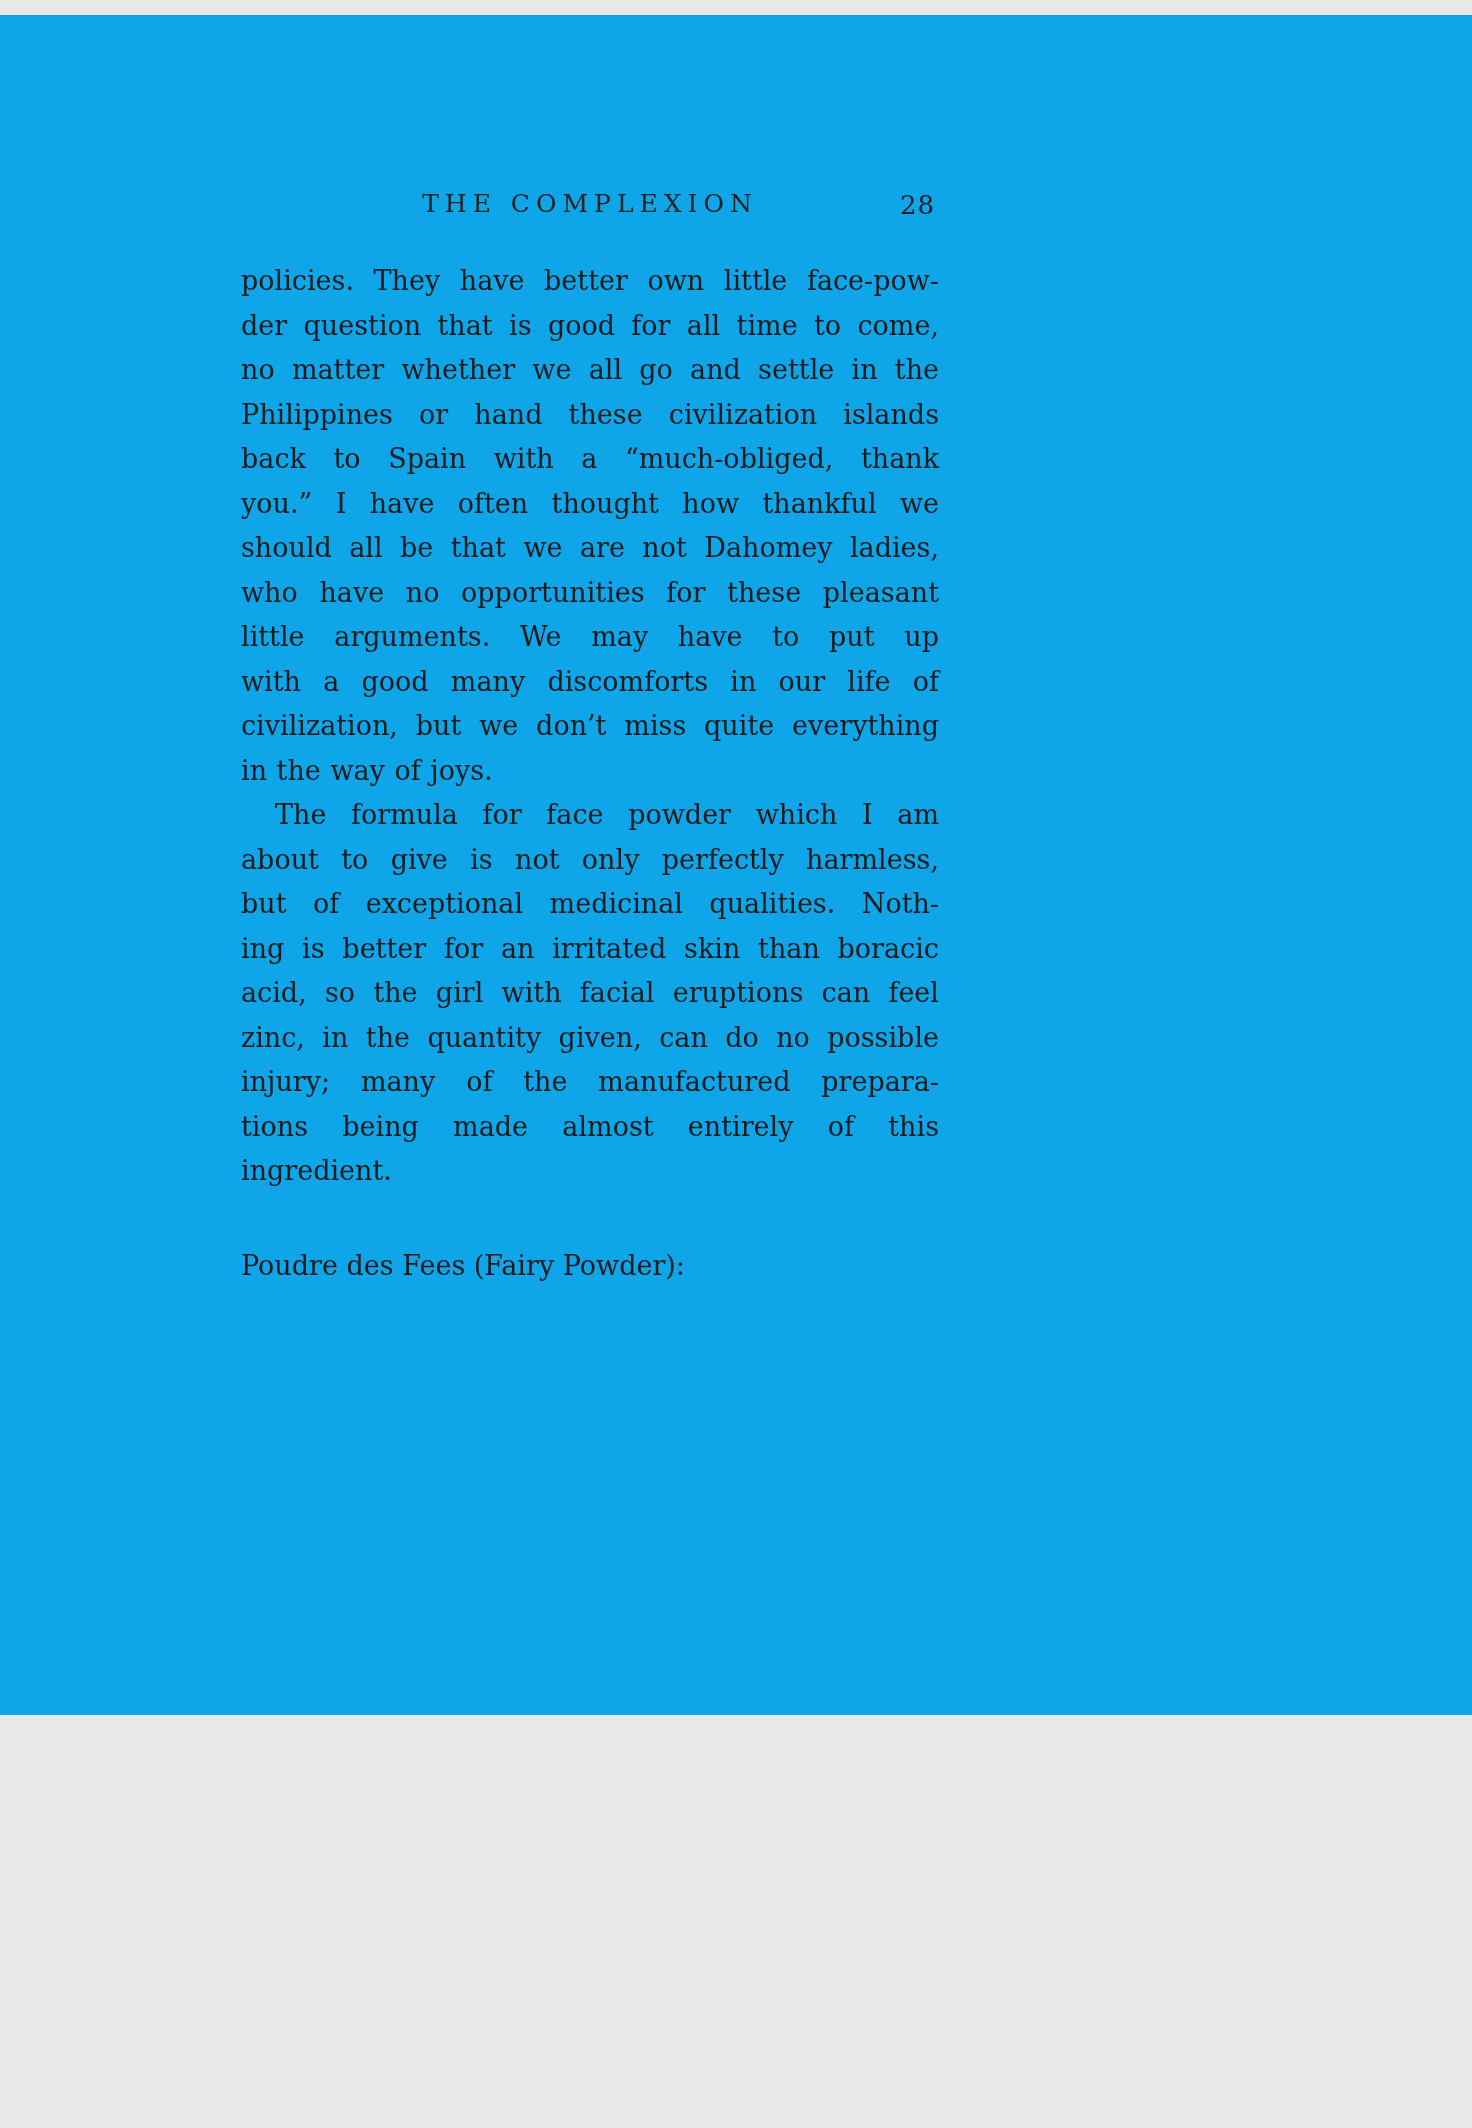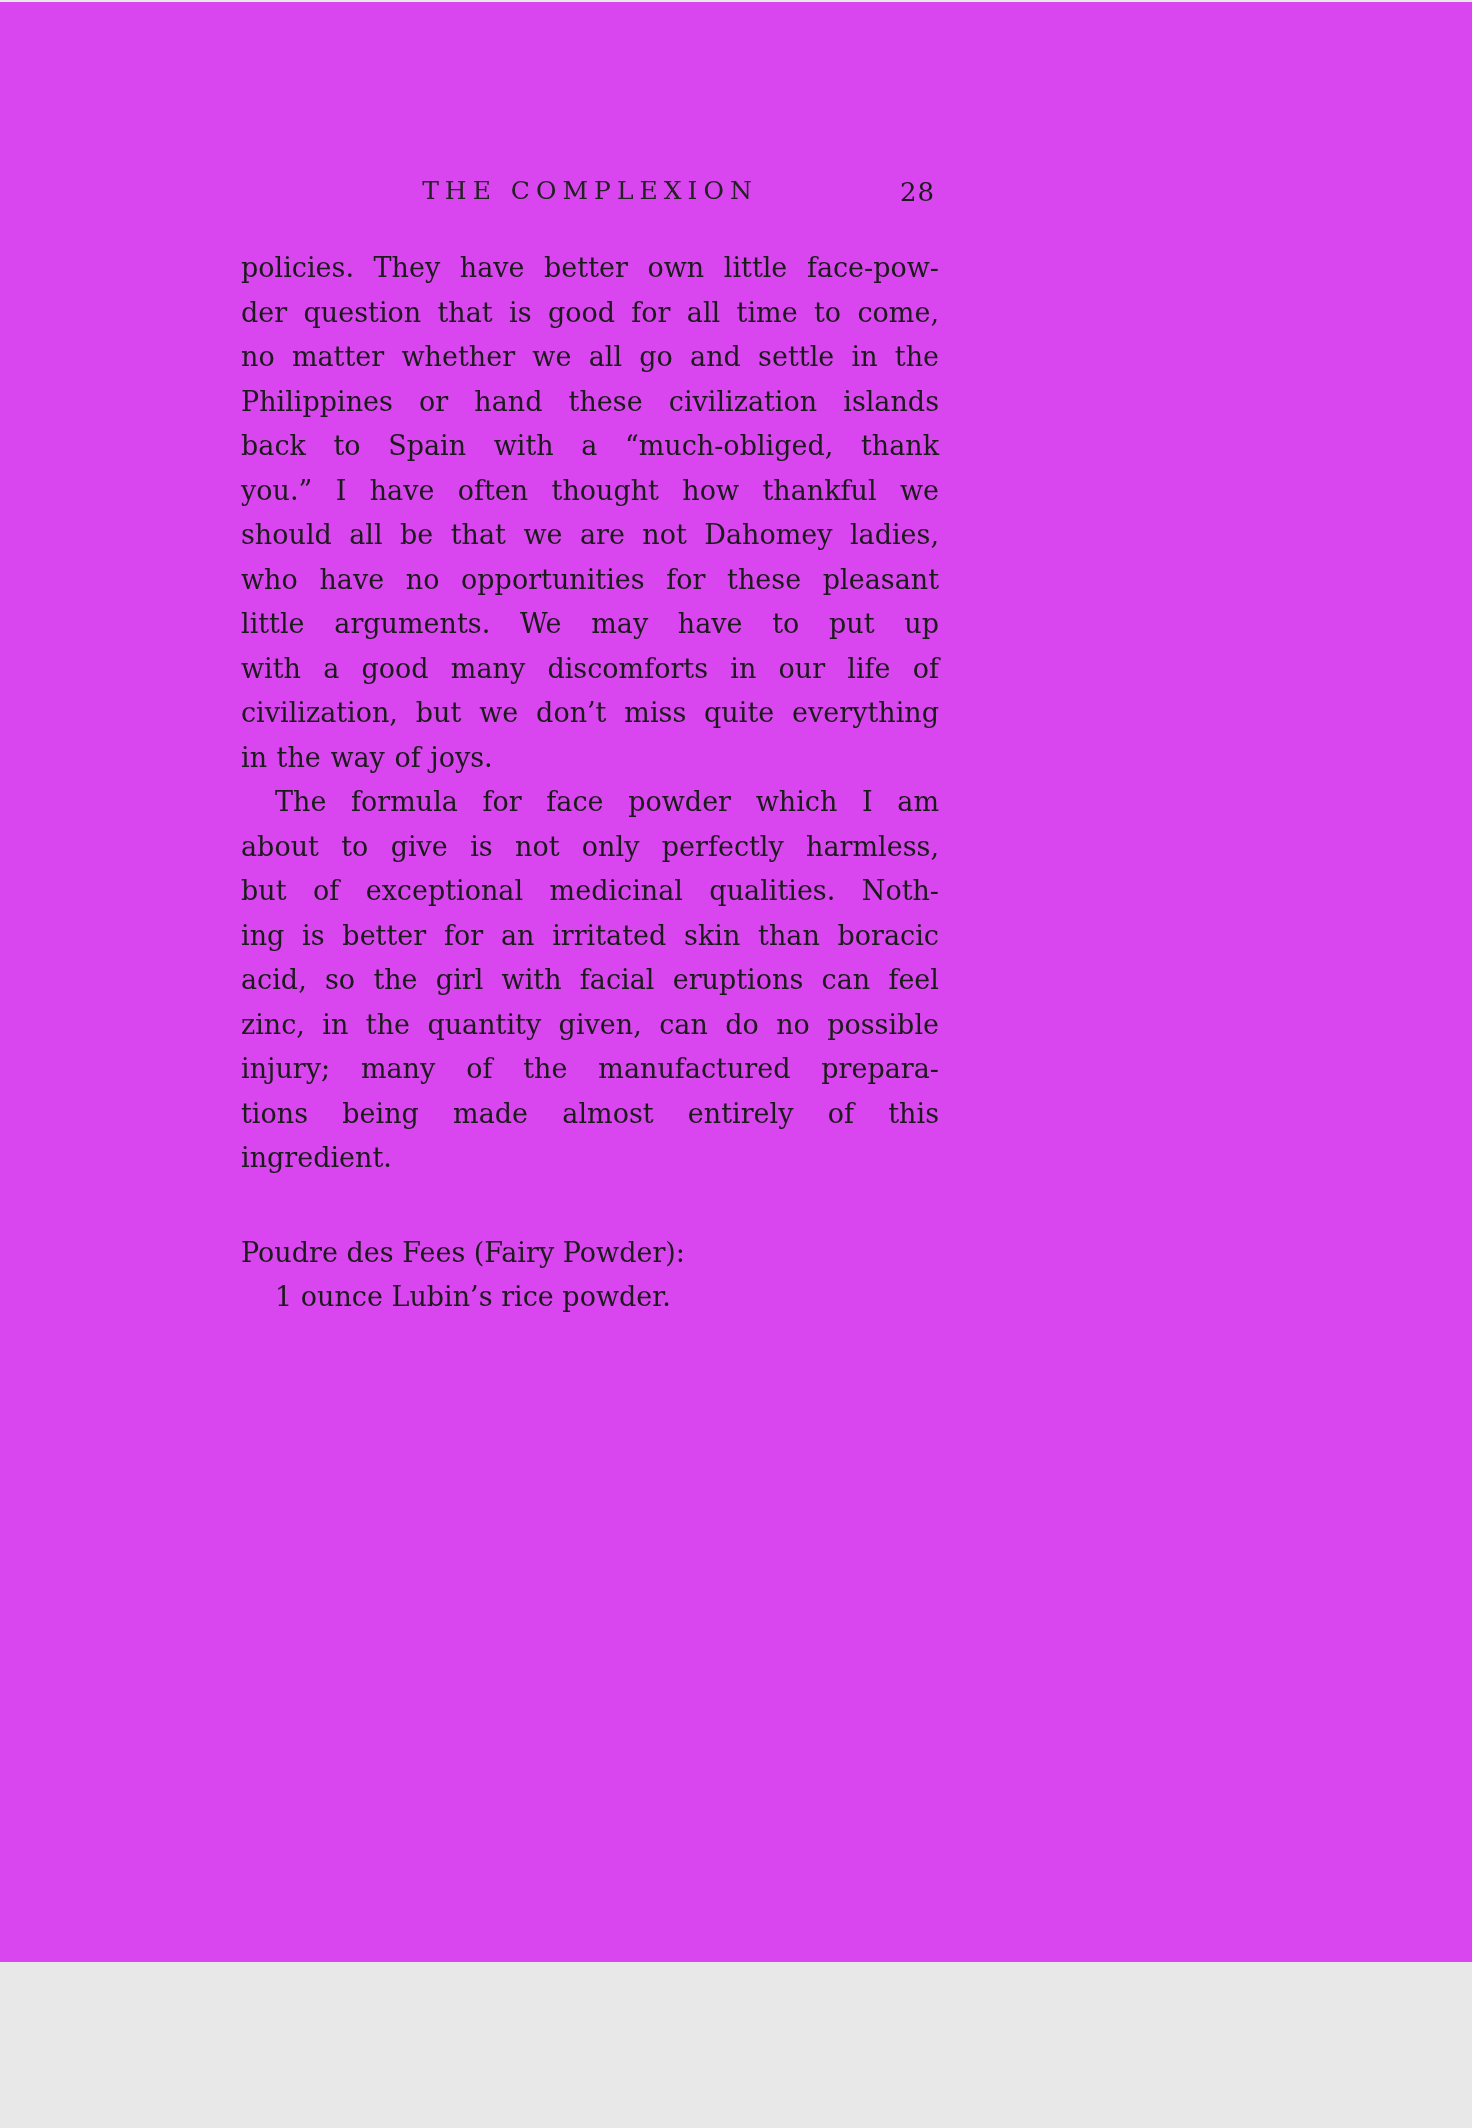--- a/index.html
+++ b/index.html
@@ -3,23 +3,23 @@
 <meta charset="utf-8">
 <style>
   html, body {
     margin: 0;
     padding: 0;
     background: #e8e8e8;
   }
   .page {
     position: relative;
     width: 1472px;
-    height: 1960px;
-    margin: 2px auto;
-    background: #d946ef;
+    height: 1700px;
+    margin: 15px auto;
+    background: #0ea5e9;
     color: #1b1b1b;
     font-family: "DejaVu Serif", "Liberation Serif", serif;
     overflow: hidden;
   }
   .text-block {
     position: absolute;
     left: 241px;
     top: 174px;
     width: 698px;
   }
@@ -101,18 +101,17 @@
         <div class="line">ing is better for an irritated skin than boracic</div>
         <div class="line">acid, so the girl with facial eruptions can feel</div>
         <div class="line">zinc, in the quantity given, can do no possible</div>
         <div class="line">injury; many of the manufactured prepara-</div>
         <div class="line">tions being made almost entirely of this</div>
         <div class="line last">ingredient.</div>
       </div>
 
       <div class="recipe">
         <div class="recipe-title">Poudre des Fees (Fairy Powder):</div>
-        <div class="recipe-item">1 ounce Lubin’s rice powder.</div>
       </div>
 
     </div>
   </div>
 </div>
 
 </body></html>

